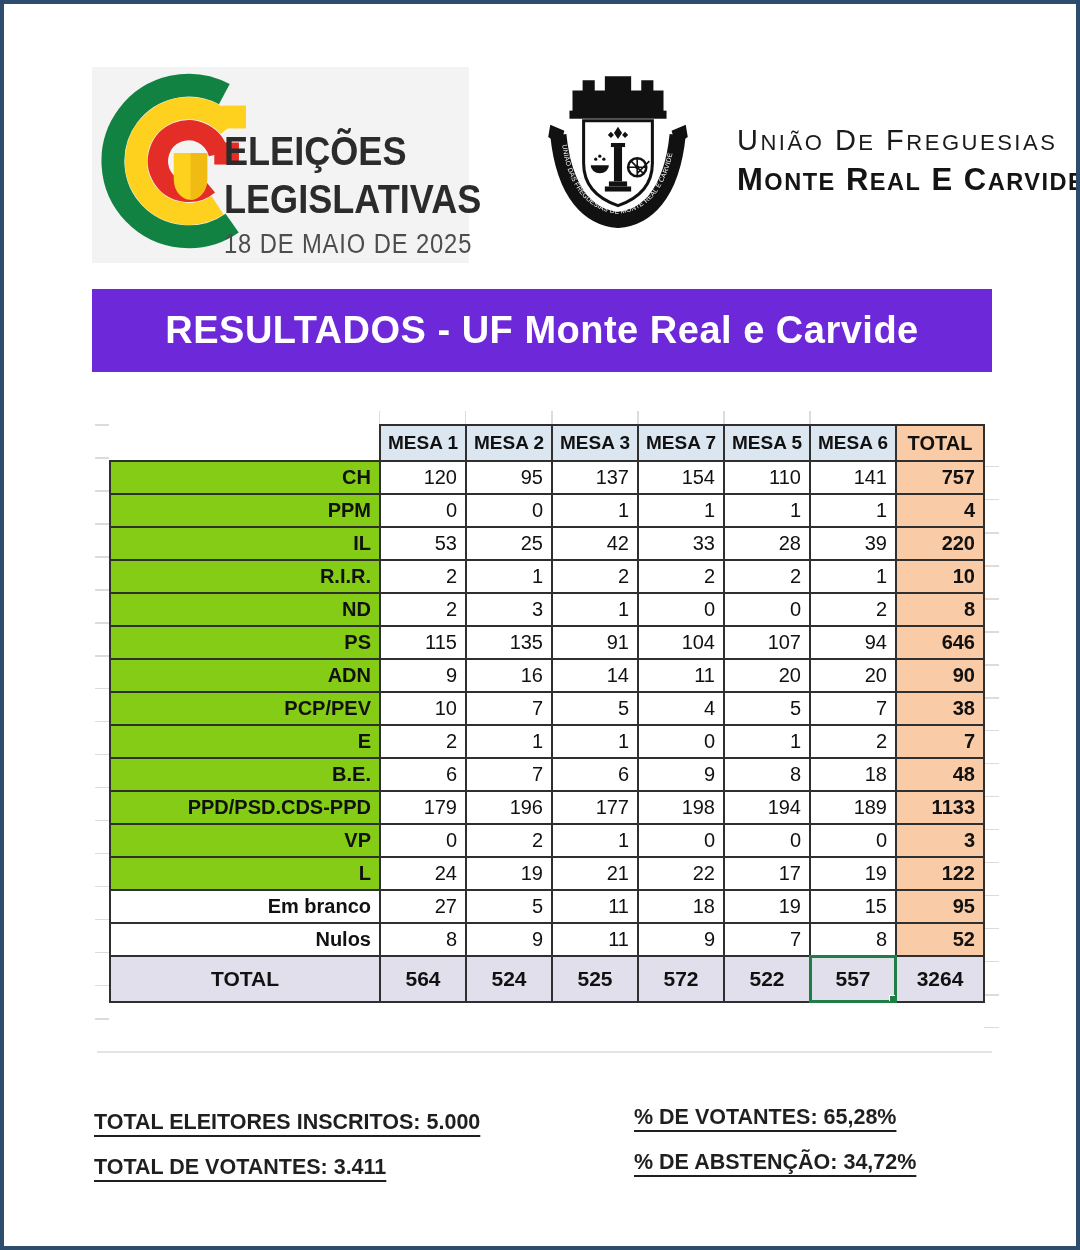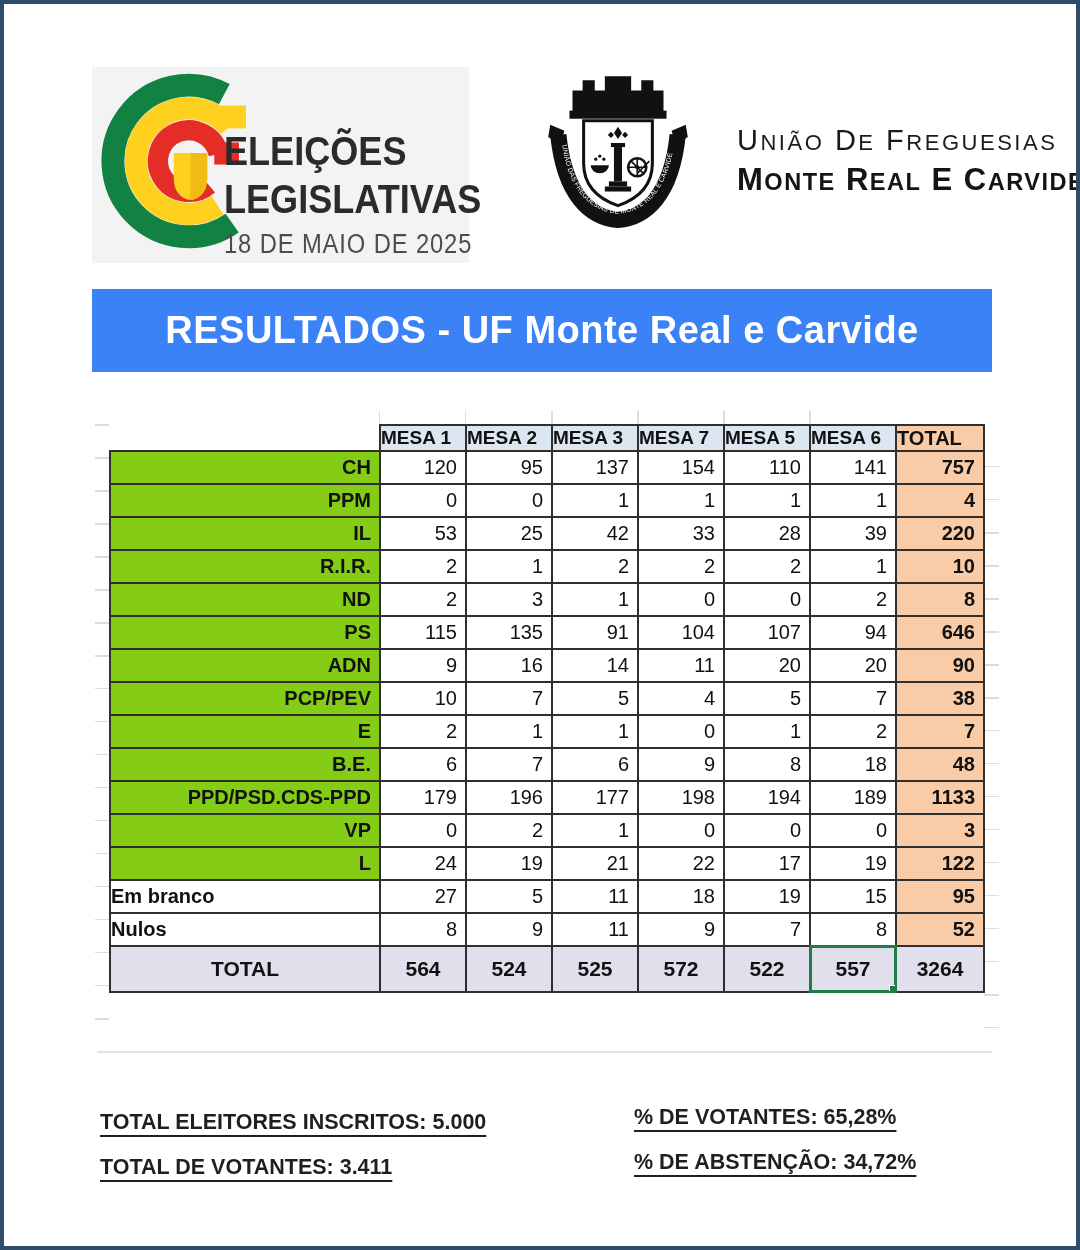--- a/index.html
+++ b/index.html
@@ -19,58 +19,58 @@
   
   .crest { position:absolute; left:538px; top:50px; width:152px; height:180px; }
   .parish-text { position:absolute; left:733px; top:120px; white-space:nowrap; }
   .parish-line1 { font-size:29px; font-weight:400; color:#1b1b1b; letter-spacing:2.5px; }
   .parish-line2 { font-size:31px; font-weight:700; color:#141414; letter-spacing:1.5px; margin-top:5px; }
   .tc-small { font-size:.76em; }
 
   
   .title-bar {
     position:absolute; left:88px; top:285px; width:900px; height:83px;
-    background:#3b82f6; color:#fff; font-size:38px; font-weight:700;
+    background:#6d28d9; color:#fff; font-size:38px; font-weight:700;
     line-height:83px; text-align:center; letter-spacing:.5px;
   }
 
   
   .stub { position:absolute; z-index:0; }
   .stub-left  { left:91px;  top:420px; width:14px;  height:616px; background:repeating-linear-gradient(to bottom,#dcdcdc 0 1.5px,transparent 1.5px 33px); }
   .stub-right { left:980px; top:462px; width:15px;  height:574px; background:repeating-linear-gradient(to bottom,#dcdcdc 0 1.5px,transparent 1.5px 33px); }
   .stub-top   { left:375px; top:407px; width:514px; height:13px;  background:repeating-linear-gradient(to right,#dcdcdc 0 1.5px,transparent 1.5px 86px); }
   .stub-bottom{ left:93px;  top:1047px; width:895px; height:2px;  background:#e4e4e4; }
 
   
   table.results {
     position:absolute; left:105px; top:420px; width:874px; z-index:1;
     border-collapse:collapse; table-layout:fixed;
   }
   table.results th, table.results td {
     border:2px solid #2f2f2f; box-sizing:border-box; overflow:hidden; white-space:nowrap;
   }
   table.results thead th {
-    height:26px; background:#dce6f1; font-size:19px; font-weight:700; text-align:left; padding:0;
+    height:36px; background:#dce6f1; font-size:19px; font-weight:700; text-align:center; padding:0;
   }
   table.results thead th.corner { border:none; background:transparent; }
   table.results thead th.head-total { background:#f9cba6; font-size:20px; }
   table.results td { height:33px; font-size:20px; padding:0 8px 0 0; }
   td.lbl { background:#84cc16; font-weight:700; text-align:right; padding-right:10px; }
-  td.lbl.lbl-sum { background:#fff; text-align:left; padding-right:0; }
+  td.lbl.lbl-sum { background:#fff; text-align:right; padding-right:8px; }
   td.num { background:#fff; text-align:right; }
   td.tot { background:#f9cba6; font-weight:700; text-align:right; }
   tr.total-row td { background:#e2dfec; height:46px; font-size:21px; font-weight:700; text-align:center; padding:0; }
   td.selected { position:relative; outline:3px solid #1e7e45; outline-offset:-2px; }
   td.selected::after {
     content:""; position:absolute; right:-4px; bottom:-4px; width:8px; height:8px;
     background:#1e7e45; border:1.5px solid #fff;
   }
 
   
-  .footer-left  { position:absolute; left:96px;  top:1106px; }
+  .footer-left  { position:absolute; left:90px;  top:1106px; }
   .footer-right { position:absolute; left:630px; top:1101px; }
   .footer-line {
     font-size:21.5px; font-weight:700; color:#1f1f1f; margin-bottom:20px; white-space:nowrap;
     text-decoration:underline; text-decoration-thickness:2px; text-underline-offset:6px;
   }
 </style>
 </head>
 <body>
 
 <div class="page">

